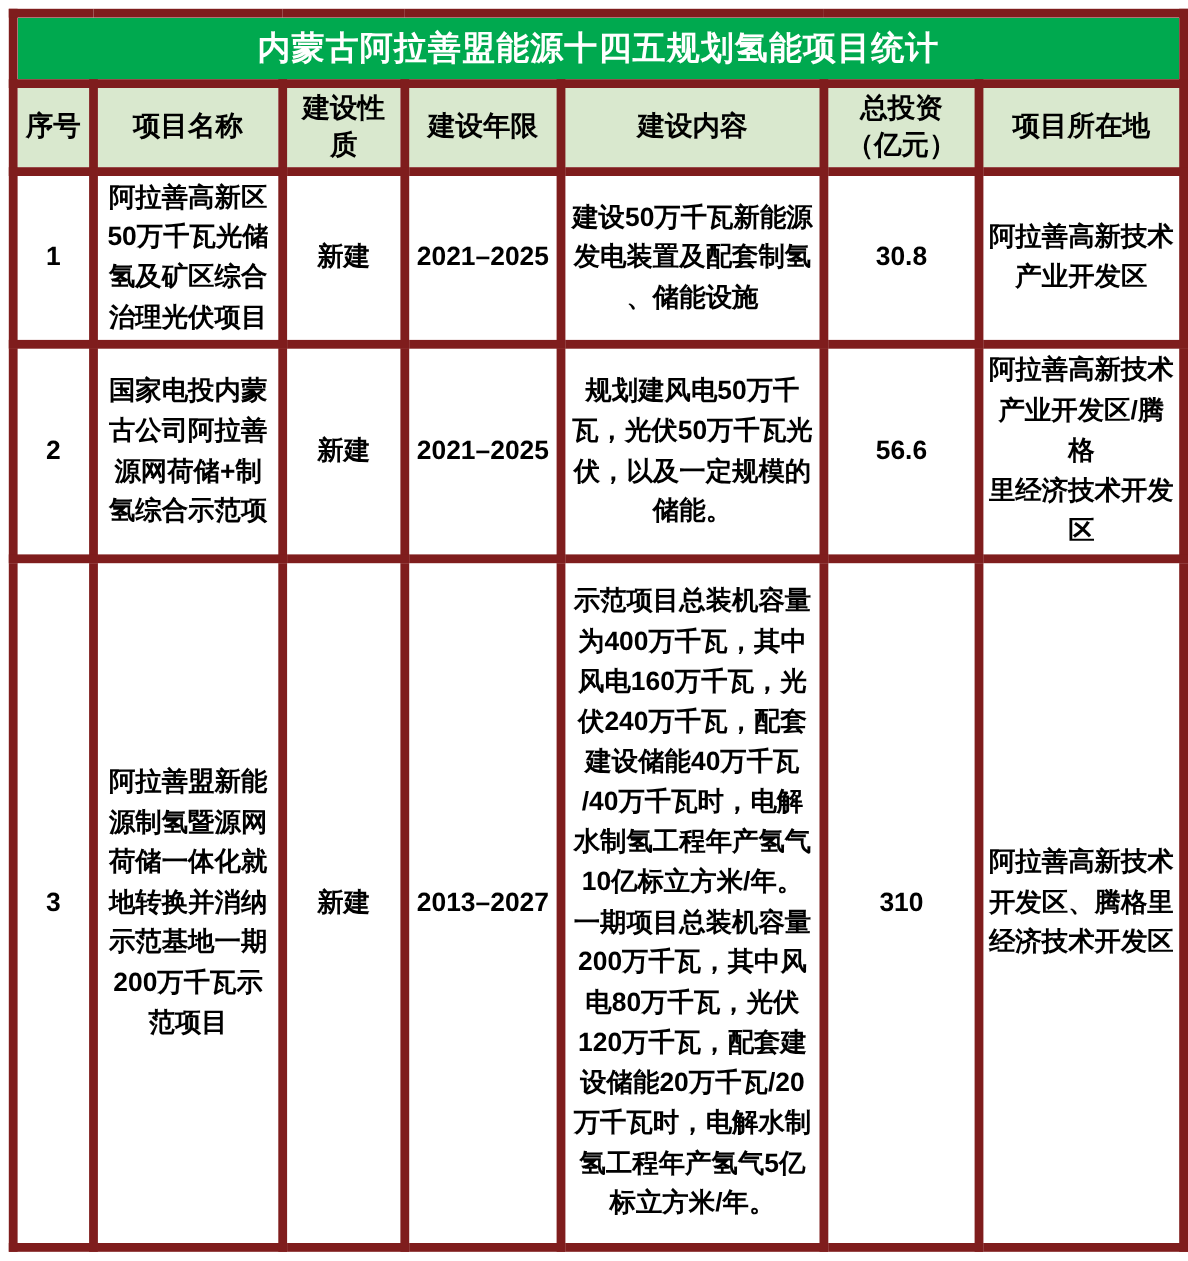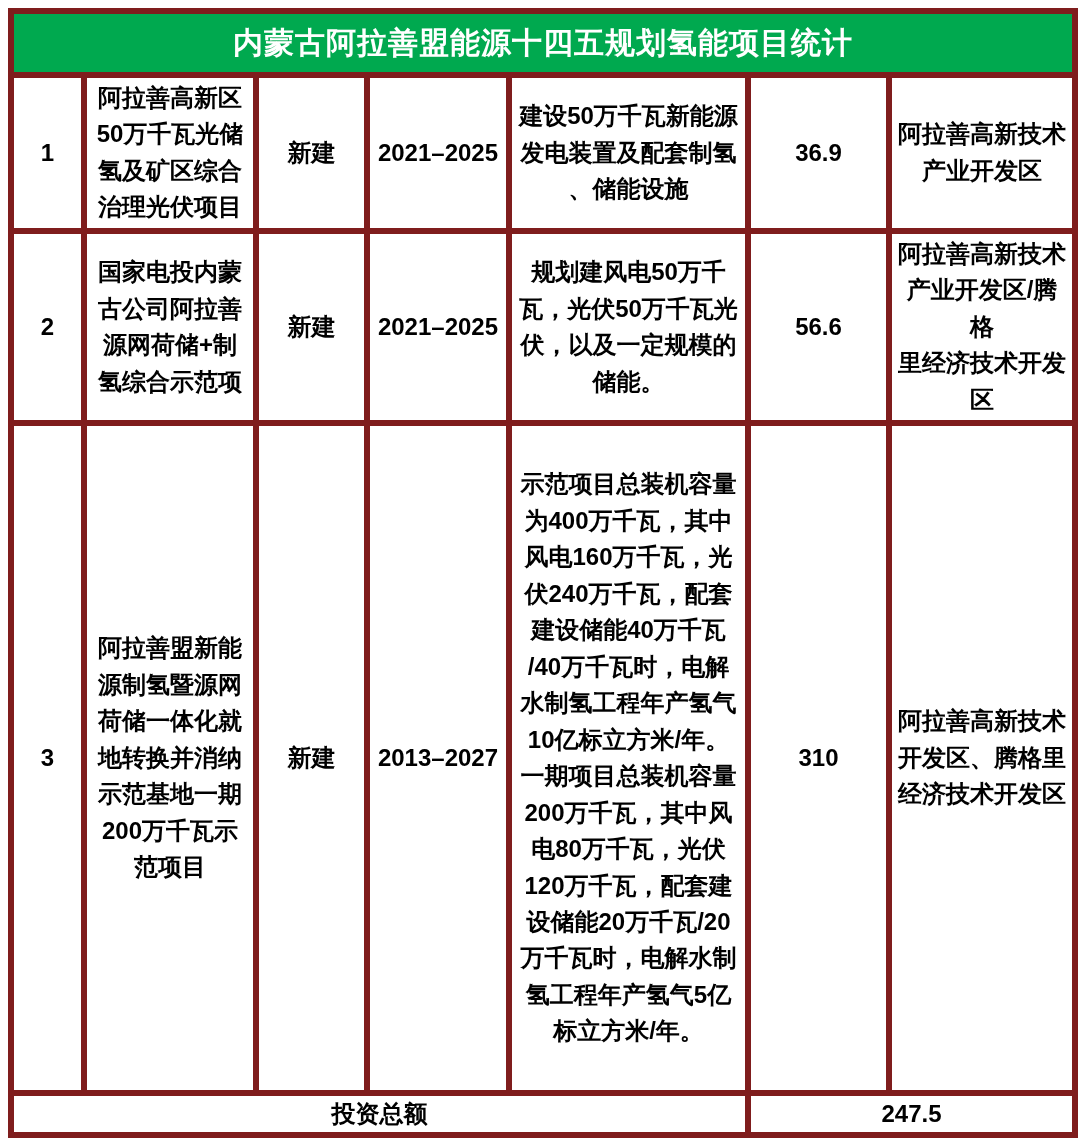--- a/index.html
+++ b/index.html
@@ -16,21 +16,21 @@
     font-family: "Liberation Sans", "DejaVu Sans", sans-serif;
   }
   table.projects {
     width: 1064px;
     height: 1130px;
     border-collapse: collapse;
     table-layout: fixed;
     border: 3px solid #000;
   }
   table.projects td, table.projects th {
-    border: 6px solid #7f1d1d;
+    border: 8px solid #7f1d1d;
     text-align: center;
     vertical-align: middle;
     color: #000;
     white-space: pre-line;
     padding: 2px 4px;
     box-sizing: border-box;
     overflow: hidden;
   }
   tr.title-row td {
     background: #00a94f;
@@ -79,32 +79,42 @@
       <col style="width:111px">
       <col style="width:142px">
       <col style="width:239px">
       <col style="width:141px">
       <col style="width:186px">
     </colgroup>
     <tbody>
       <tr class="title-row">
         <td colspan="7">内蒙古阿拉善盟能源十四五规划氢能项目统计</td>
       </tr>
+      <tr class="header-row">
+        <th>序号</th>
+        <th>项目名称</th>
+        <th>建设性质</th>
+        <th>建设年限</th>
+        <th>建设内容</th>
+        <th>总投资
+（亿元）</th>
+        <th>项目所在地</th>
+      </tr>
       <tr class="body-row row-1">
         <td>1</td>
         <td>阿拉善高新区
 50万千瓦光储
 氢及矿区综合
 治理光伏项目</td>
         <td>新建</td>
         <td>2021–2025</td>
         <td>建设50万千瓦新能源
 发电装置及配套制氢
 、储能设施</td>
-        <td>36.9</td>
+        <td>30.8</td>
         <td>阿拉善高新技术
 产业开发区</td>
       </tr>
       <tr class="body-row row-2">
         <td>2</td>
         <td>国家电投内蒙
 古公司阿拉善
 源网荷储+制
 氢综合示范项</td>
         <td>新建</td>
@@ -144,19 +154,15 @@
 120万千瓦，配套建
 设储能20万千瓦/20
 万千瓦时，电解水制
 氢工程年产氢气5亿
 标立方米/年。</td>
         <td>310</td>
         <td>阿拉善高新技术
 开发区、腾格里
 经济技术开发区</td>
       </tr>
-      <tr class="footer-row">
-        <td colspan="5">投资总额</td>
-        <td colspan="2">247.5</td>
-      </tr>
     </tbody>
   </table>
 </div>
 
 </body></html>

